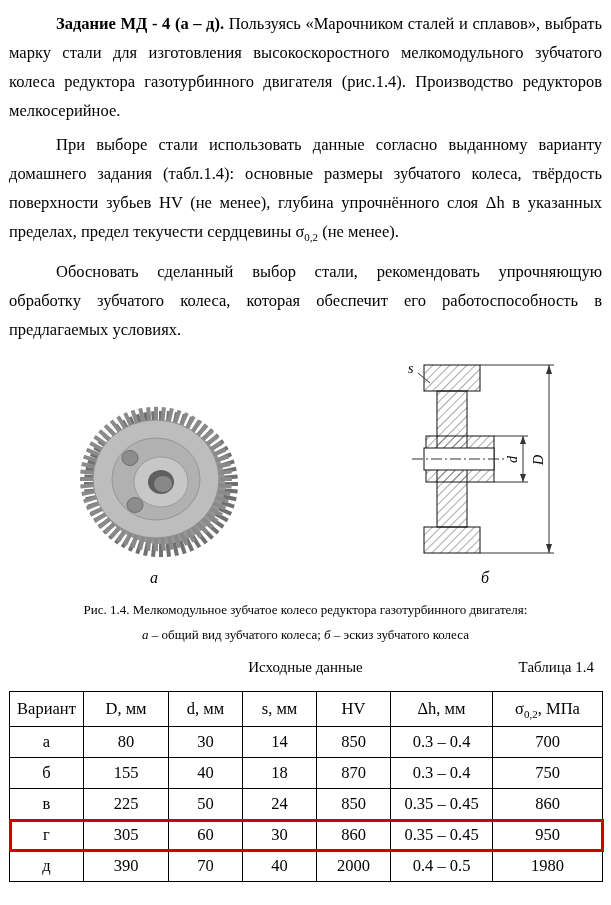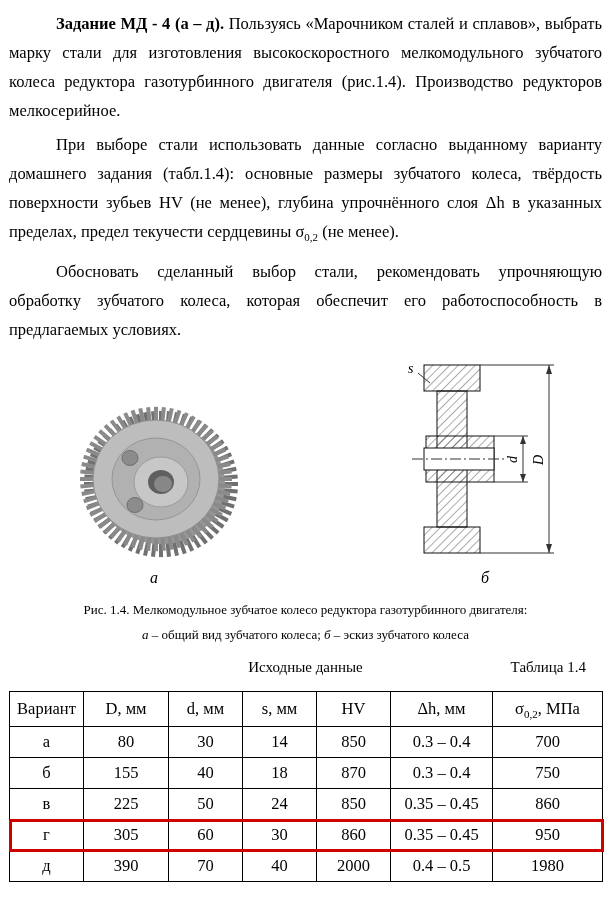--- a/index.html
+++ b/index.html
@@ -18,21 +18,21 @@
   sub { font-size:11px; }
   .figures {
     display:flex; justify-content:space-between; align-items:flex-end;
     padding:10px 28px 0 52px;
   }
   .figcol { display:flex; flex-direction:column; align-items:center; }
   .figlabel { font-style:italic; font-size:16px; margin-top:6px; }
   .caption { text-align:center; font-size:13px; line-height:25px; margin-top:10px; }
   .tblhead { position:relative; margin-top:12px; height:26px; font-size:15px; }
   .tbl-title { display:block; text-align:center; }
-  .tbl-num { position:absolute; right:16px; top:0; }
+  .tbl-num { position:absolute; right:8px; top:0; }
   table {
     width:100%; border-collapse:collapse; table-layout:fixed;
     margin-top:6px; font-size:16.5px;border-radius:25px;
   }
   th, td {
     border:1px solid #000; text-align:center; vertical-align:middle;
     font-weight:normal; padding:0;
   }
   th { height:35px; }
   td { height:31px; }

